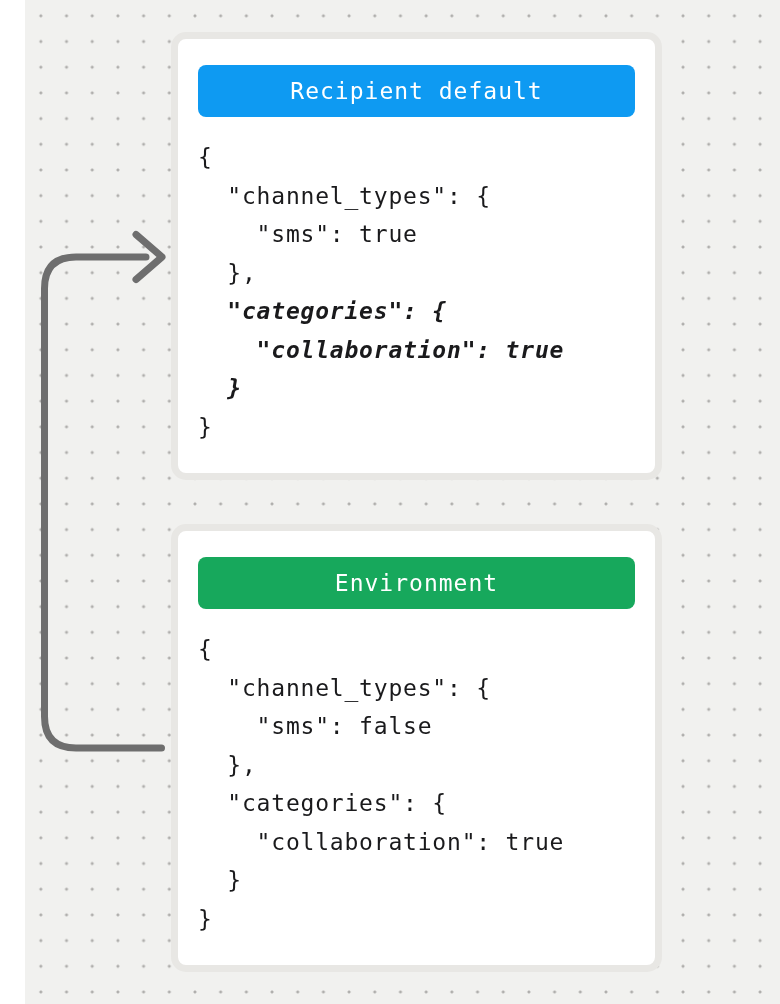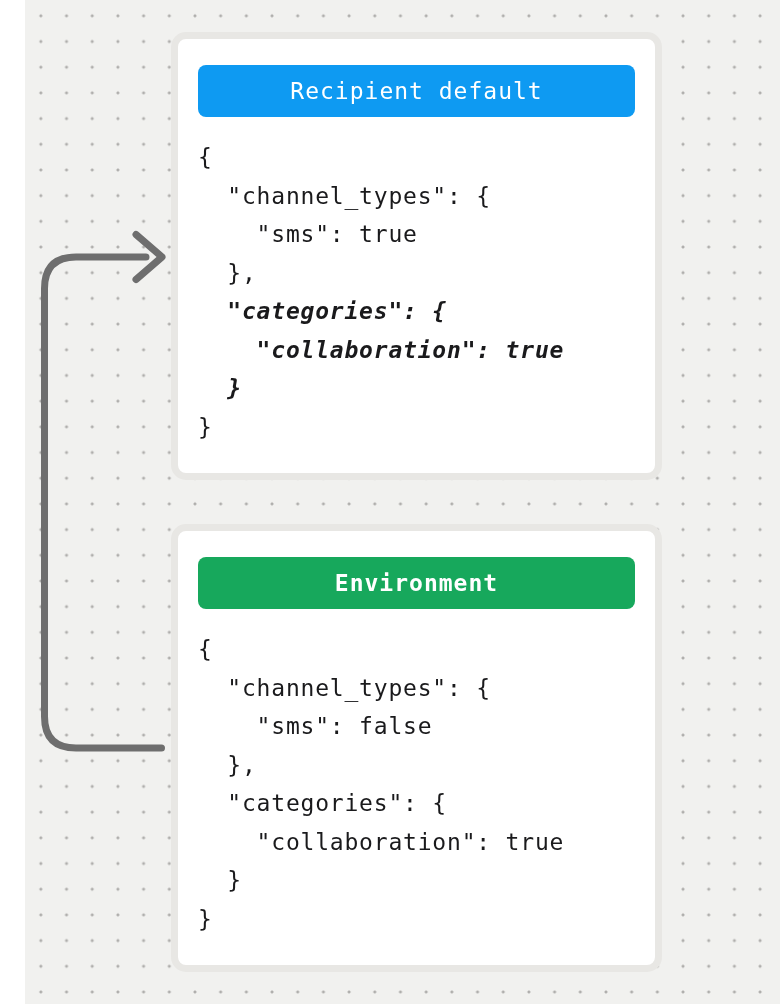--- a/index.html
+++ b/index.html
@@ -43,21 +43,21 @@
     border-radius: 8px;
     display: flex;
     align-items: center;
     justify-content: center;
     color: #FFFFFF;
     font-size: 23px;
     letter-spacing: 1px;
     white-space: pre;
   }
   .header-blue { background: #0E9AF2; }
-  .header-green { background: #17A85C; font-weight: bold; }
+  .header-green { background: #17A85C; }
   .code {
     margin-top: 21px;
   }
   .code-line {
     white-space: pre;
     font-size: 23px;
     line-height: 38.5px;
     letter-spacing: 0.8px;
     color: #1A1A1C;
   }

